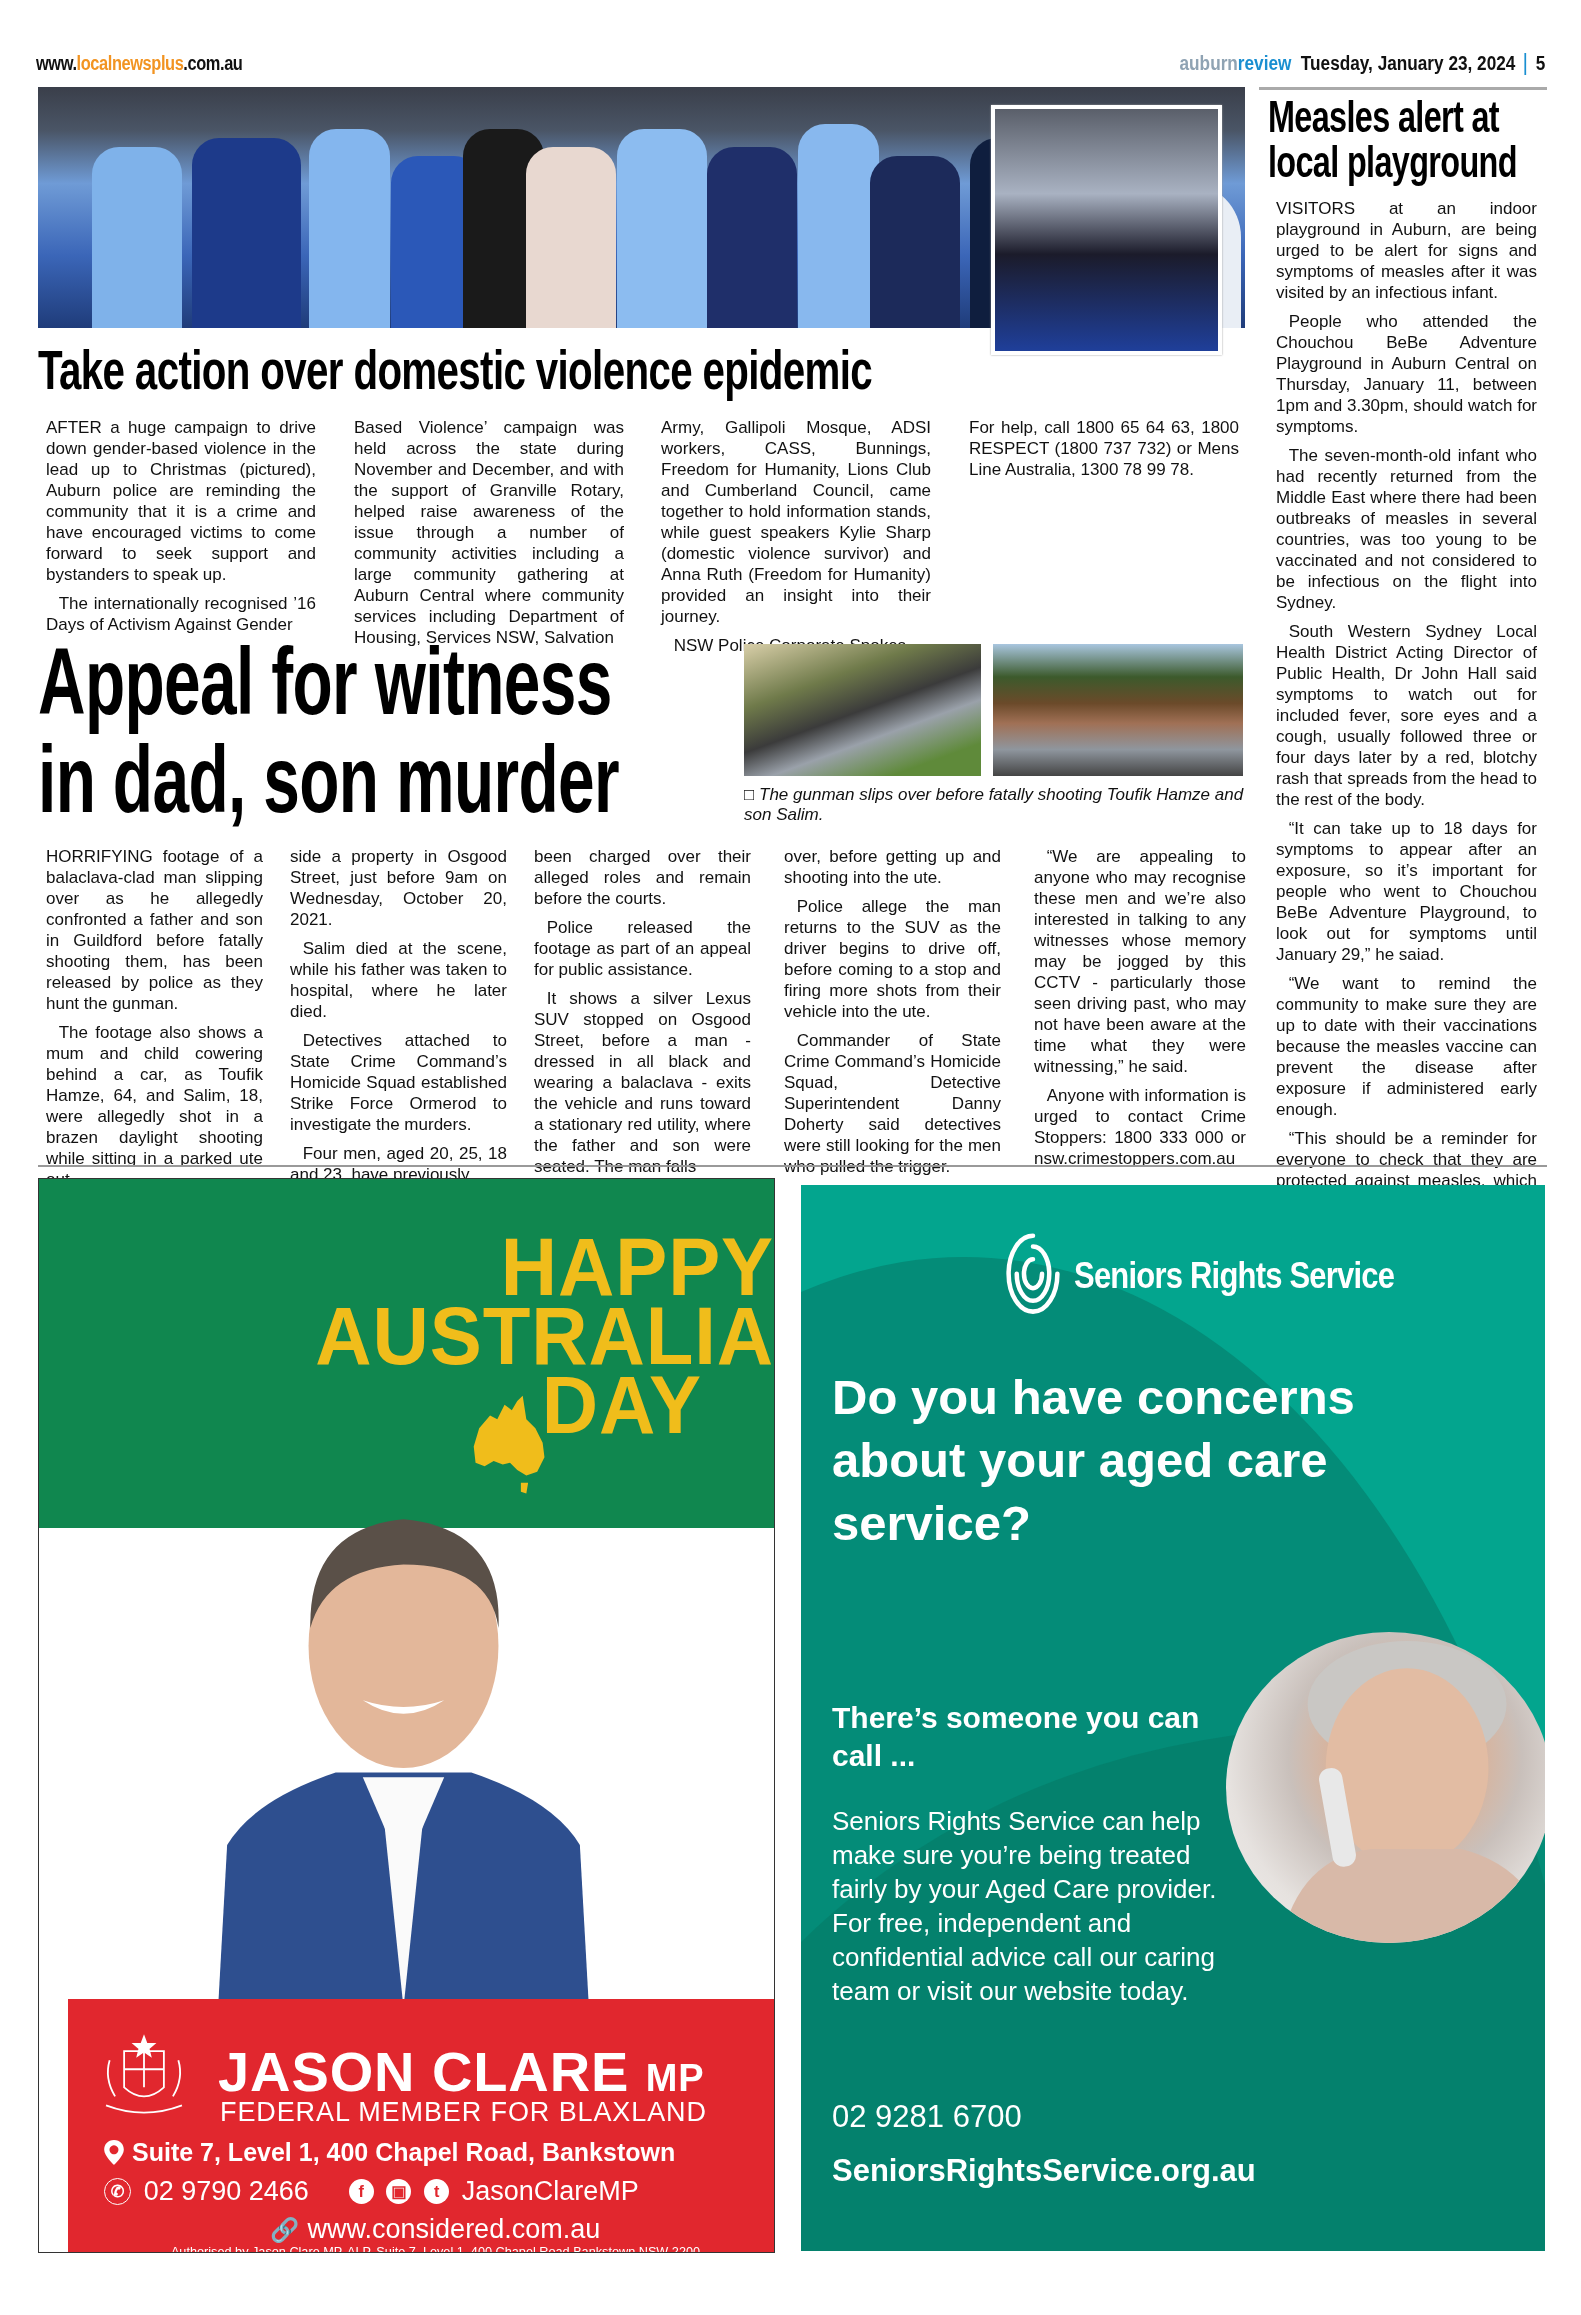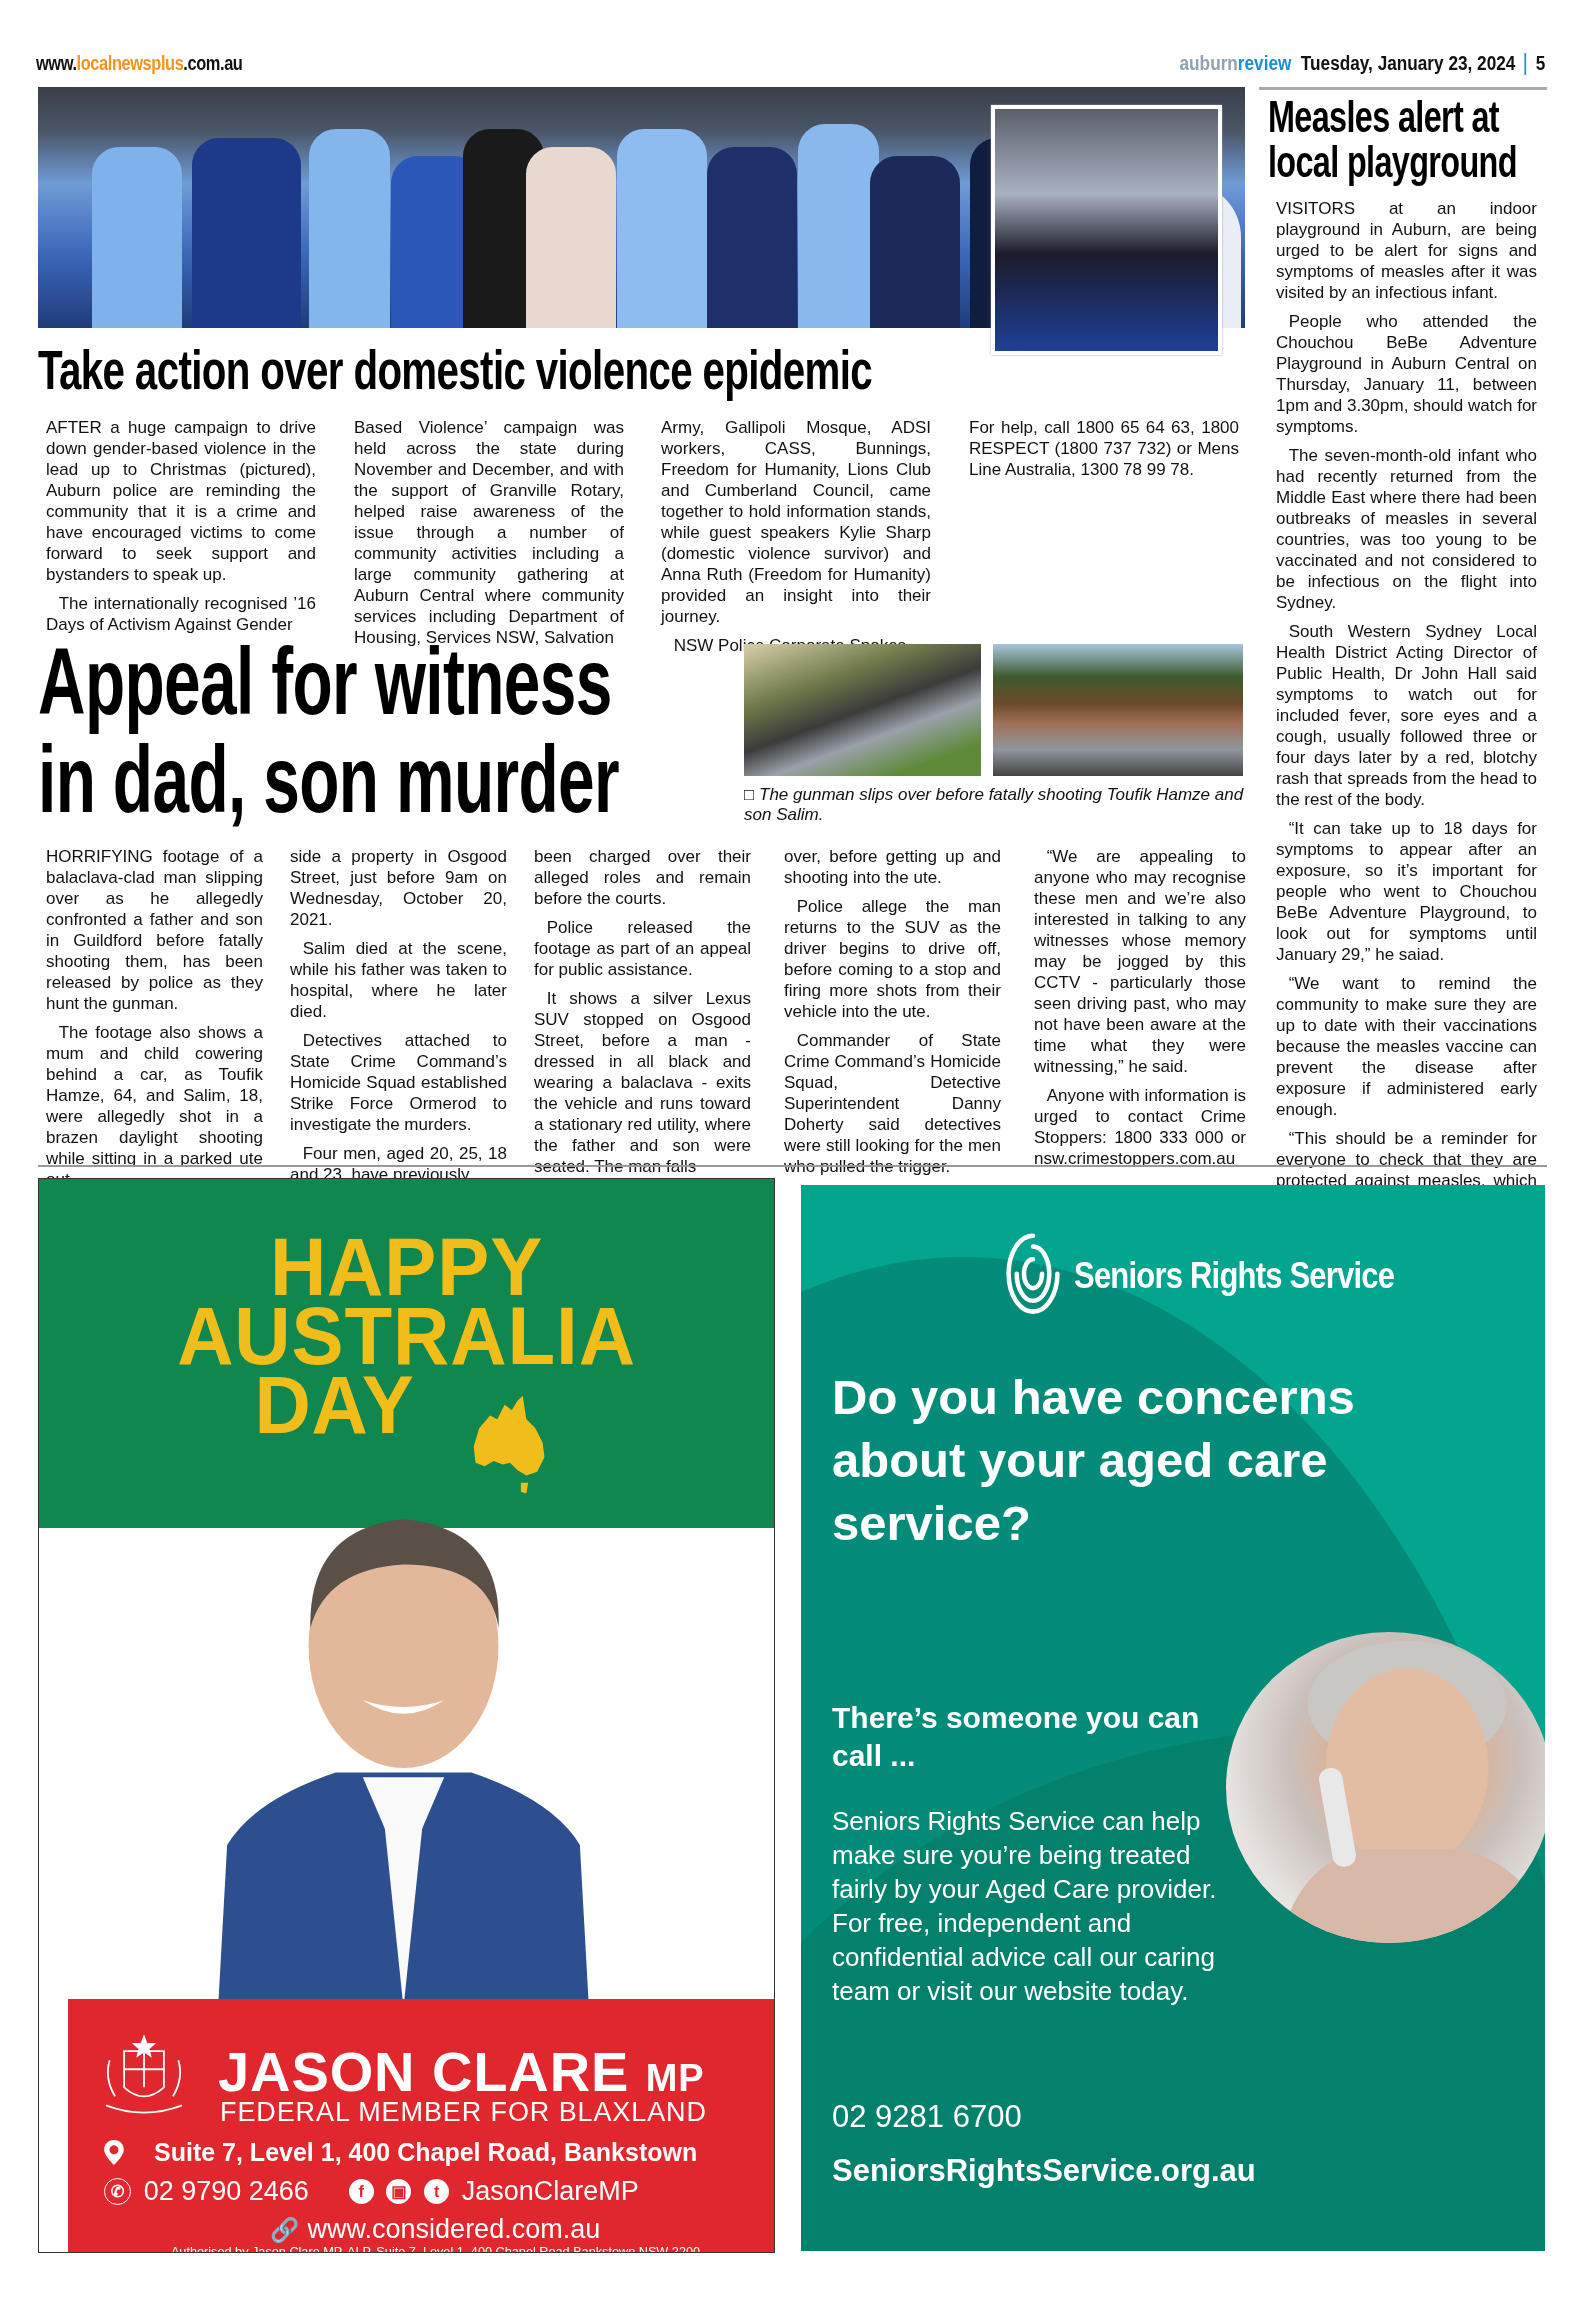--- a/index.html
+++ b/index.html
@@ -32,29 +32,29 @@
   .dv-col{top:409px;width:286px;}
   .appeal-col{top:838px;width:233px;}
   .measles-col{left:1268px;top:190px;width:277px;}
   .caption{left:744px;top:785px;width:512px;font-size:17px;font-style:italic;line-height:20px;}
   .cctv1{left:744px;top:644px;width:237px;height:132px;background:linear-gradient(160deg,#d9cfa9 0%,#6f7a4a 30%,#3b3b3b 50%,#9aa1aa 65%,#5f8a3a 85%);}
   .cctv2{left:993px;top:644px;width:250px;height:132px;background:linear-gradient(180deg,#a9c6df 0%,#3c5a2c 25%,#6b4a2a 45%,#a07055 60%,#8f969e 80%,#444 100%);}
   .bottom-rule{left:38px;top:1165px;width:1509px;height:1.8px;background:#999;}
   
   .ad-jc{left:38px;top:1178px;width:735px;height:1073px;border:1.8px solid #333;background:#fff;overflow:hidden;}
   .jc-green{position:absolute;left:0;top:0;width:735px;height:349px;background:#10874f;}
-  .jc-happy{position:absolute;left:0;width:735px;text-align:center;color:#f0bd1b;font-weight:900;font-size:78px;line-height:69px;letter-spacing:0.9px;top:54px;}
+  .jc-happy{position:absolute;left:0;width:735px;text-align:right;color:#f0bd1b;font-weight:900;font-size:78px;line-height:69px;letter-spacing:0.9px;top:54px;}
   .jc-happy div{transform:scaleY(1.05);}
   .jc-aus-map{position:absolute;left:431px;top:213px;width:80px;height:107px;}
   .jc-photo{position:absolute;left:161px;top:313px;width:407px;height:516px;}
   .jc-red{position:absolute;left:0;top:820px;width:735px;height:253px;background:#e1272e;color:#fff;margin-left:29px;}
   .jc-name{position:absolute;left:150px;top:40px;font-size:56px;font-weight:bold;letter-spacing:0.9px;white-space:nowrap;}
   .jc-name small{font-size:38px;}
   .jc-title{position:absolute;left:152px;top:98px;font-size:27px;letter-spacing:0.9px;white-space:nowrap;}
-  .jc-addr{position:absolute;left:36px;top:139px;font-size:25px;font-weight:bold;white-space:nowrap;display:flex;align-items:center;gap:30px;}
+  .jc-addr{position:absolute;left:36px;top:139px;font-size:25px;font-weight:bold;white-space:nowrap;display:flex;align-items:center;gap:8px;}
   .jc-phone{position:absolute;left:36px;top:177px;font-size:27px;white-space:nowrap;display:flex;align-items:center;gap:12.7px;}
   .jc-web{position:absolute;left:0;width:735px;top:215px;font-size:27px;text-align:center;white-space:nowrap;}
   .jc-auth{position:absolute;left:0;width:735px;top:250px;font-size:12.7px;text-align:center;white-space:nowrap;transform:translateY(-3.6px);}
   .jc-crest{position:absolute;left:29px;top:34px;width:94px;height:87px;}
   .circ{display:inline-flex;align-items:center;justify-content:center;width:25px;height:25px;border-radius:50%;background:#fff;color:#e1272e;font-size:16.3px;font-weight:bold;}
   
   .ad-sr{left:801px;top:1185px;width:744px;height:1066px;background:#03a58e;overflow:hidden;}
   .sr-shape1{position:absolute;left:-470px;top:72px;width:1266px;height:2081px;border-radius:50%;background:#048c78;}
   .sr-shape2{position:absolute;left:-181px;top:543px;width:1447px;height:1266px;border-radius:50%;background:#057864;opacity:0.55;}
   .sr-logo{position:absolute;left:204px;top:47px;display:flex;align-items:center;gap:12.7px;color:#fff;}

